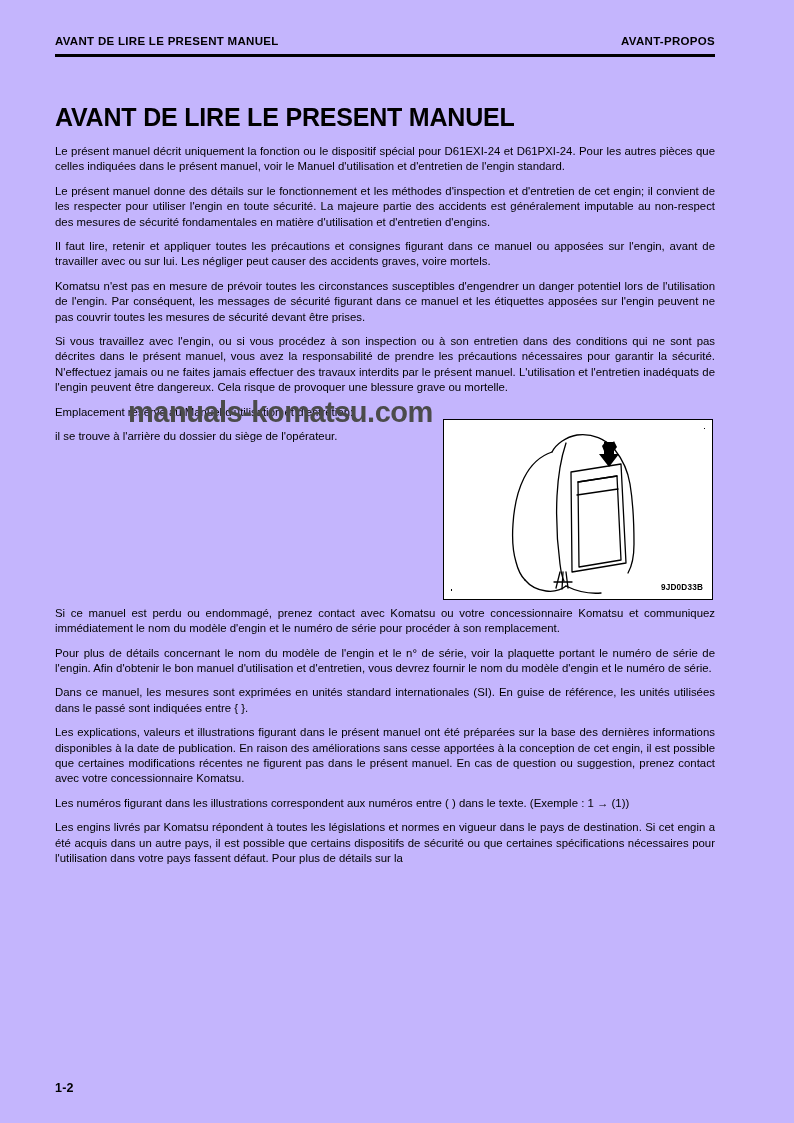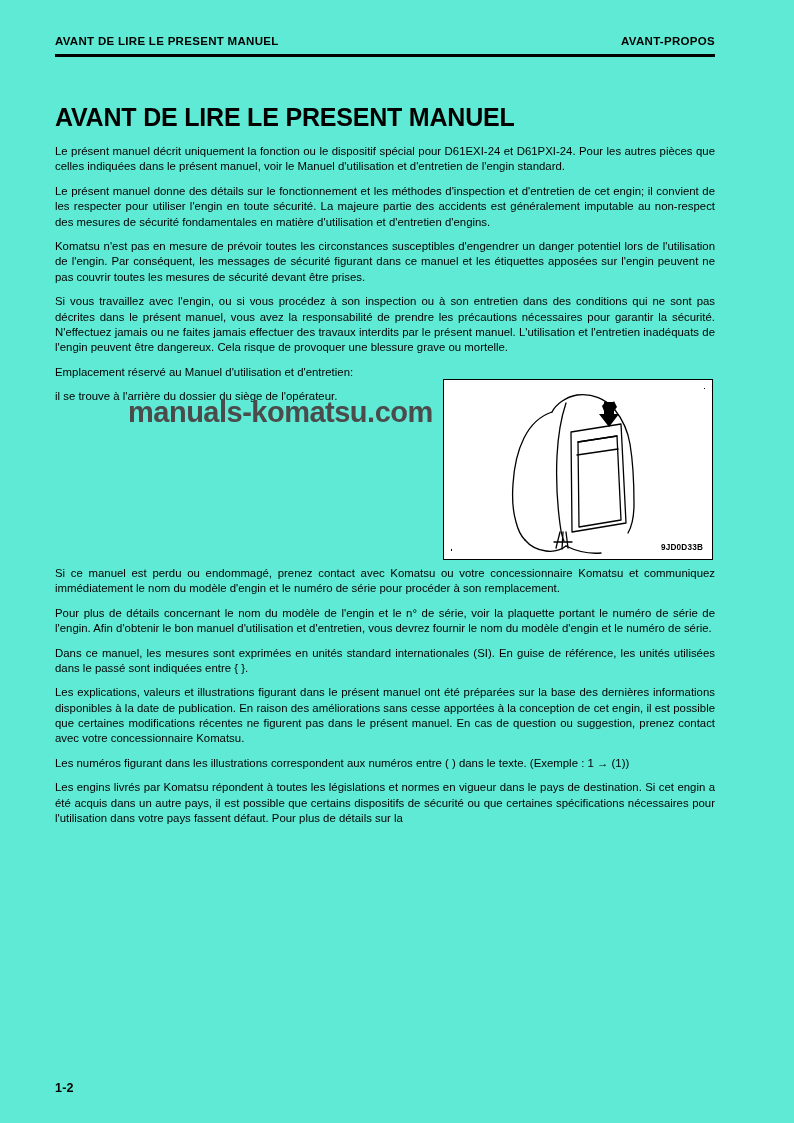--- a/index.html
+++ b/index.html
@@ -8,21 +8,21 @@
     background: #ffffff;
   }
   body {
     font-family: "Liberation Sans", sans-serif;
     color: #000000;
   }
   .page {
     position: relative;
     width: 794px;
     height: 1123px;
-    background: #5eead4;
+    background: #c4b5fd;
     overflow: hidden;
     box-sizing: border-box;
   }
 
   
   .running-head {
     position: absolute;
     left: 55px;
     top: 36px;
     width: 660px;
@@ -144,20 +144,21 @@
     <div class="rh-right">AVANT-PROPOS</div>
   </div>
   <div class="head-rule"></div>
 
   <div class="content">
 
     <h1 class="doc-title">AVANT DE LIRE LE PRESENT MANUEL</h1>
 
     <p class="para">Le présent manuel décrit uniquement la fonction ou le dispositif spécial pour D61EXI-24 et D61PXI-24. Pour les autres pièces que celles indiquées dans le présent manuel, voir le Manuel d'utilisation et d'entretien de l'engin standard.</p>
     <p class="para">Le présent manuel donne des détails sur le fonctionnement et les méthodes d'inspection et d'entretien de cet engin; il convient de les respecter pour utiliser l'engin en toute sécurité. La majeure partie des accidents est généralement imputable au non-respect des mesures de sécurité fondamentales en matière d'utilisation et d'entretien d'engins.</p>
+    <p class="para">Il faut lire, retenir et appliquer toutes les précautions et consignes figurant dans ce manuel ou apposées sur l'engin, avant de travailler avec ou sur lui. Les négliger peut causer des accidents graves, voire mortels.</p>
     <p class="para">Komatsu n'est pas en mesure de prévoir toutes les circonstances susceptibles d'engendrer un danger potentiel lors de l'utilisation de l'engin. Par conséquent, les messages de sécurité figurant dans ce manuel et les étiquettes apposées sur l'engin peuvent ne pas couvrir toutes les mesures de sécurité devant être prises.</p>
     <p class="para">Si vous travaillez avec l'engin, ou si vous procédez à son inspection ou à son entretien dans des conditions qui ne sont pas décrites dans le présent manuel, vous avez la responsabilité de prendre les précautions nécessaires pour garantir la sécurité. N'effectuez jamais ou ne faites jamais effectuer des travaux interdits par le présent manuel. L'utilisation et l'entretien inadéquats de l'engin peuvent être dangereux. Cela risque de provoquer une blessure grave ou mortelle.</p>
 
     <div class="float-figure">
       <div class="figure-box">
         <span class="fig-dot tr"></span>
         <span class="fig-dot bl"></span>
         <svg width="268" height="179" viewBox="0 0 268 179">
           <g fill="none" stroke="#000000" stroke-width="1.3" stroke-linejoin="round" stroke-linecap="round">
 

